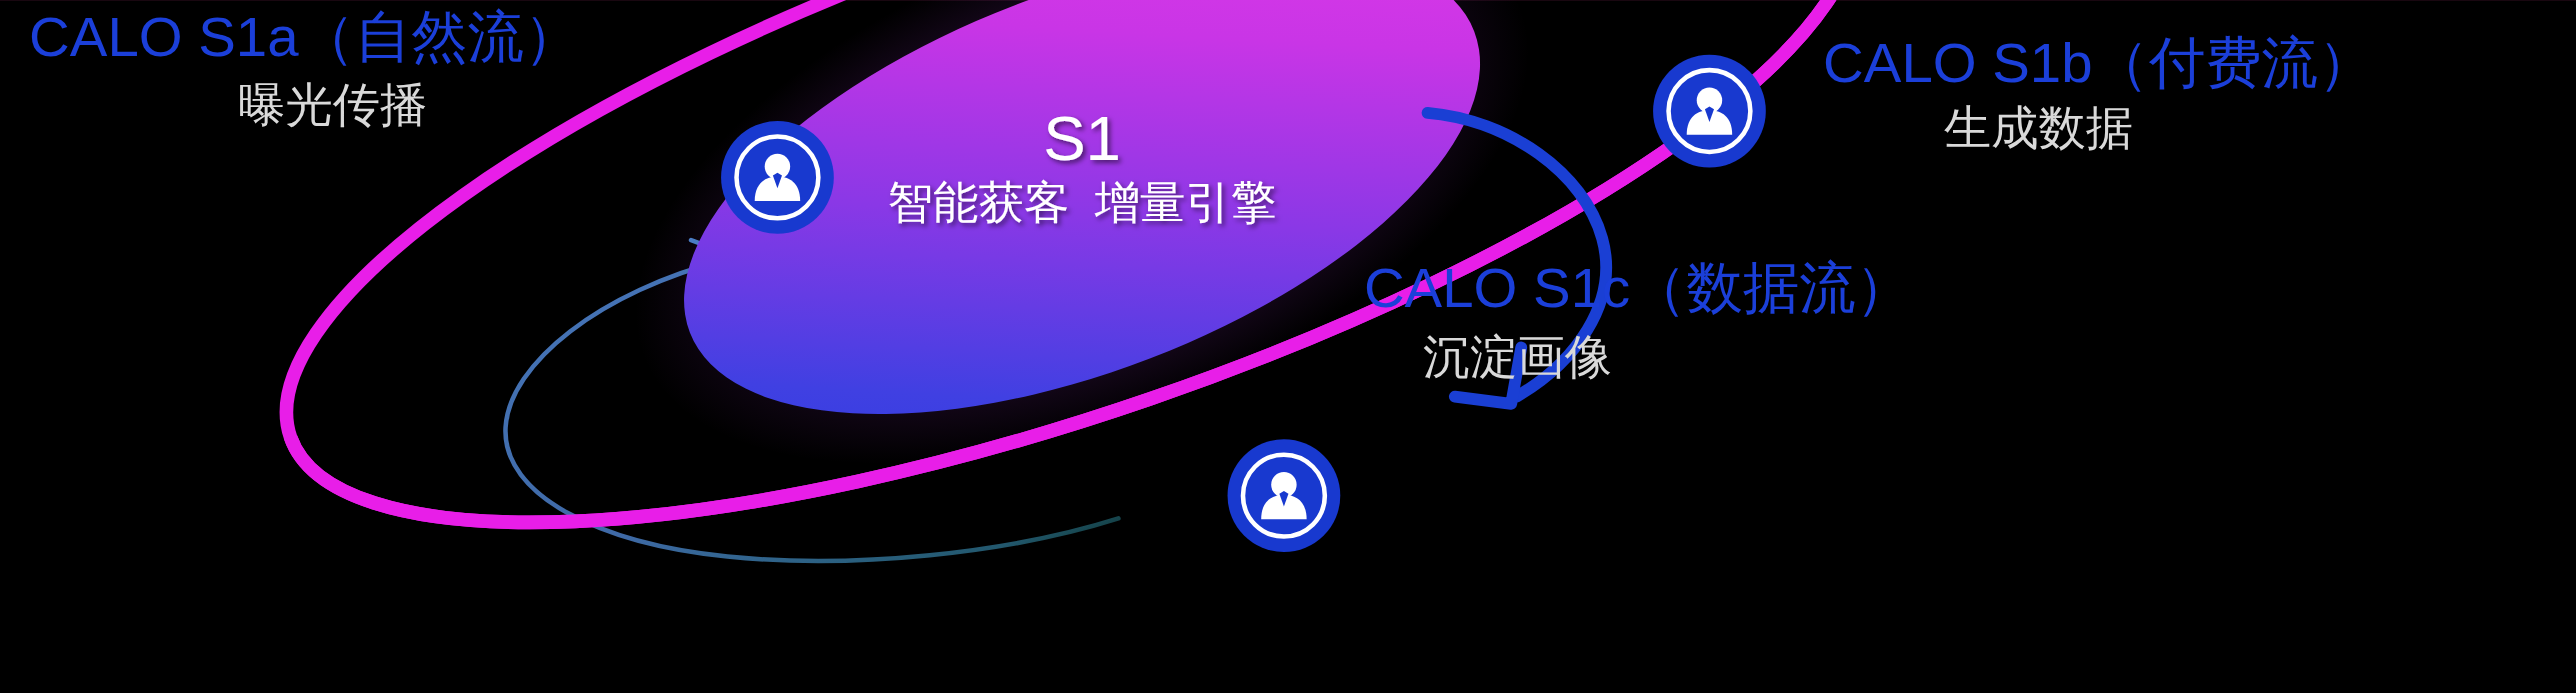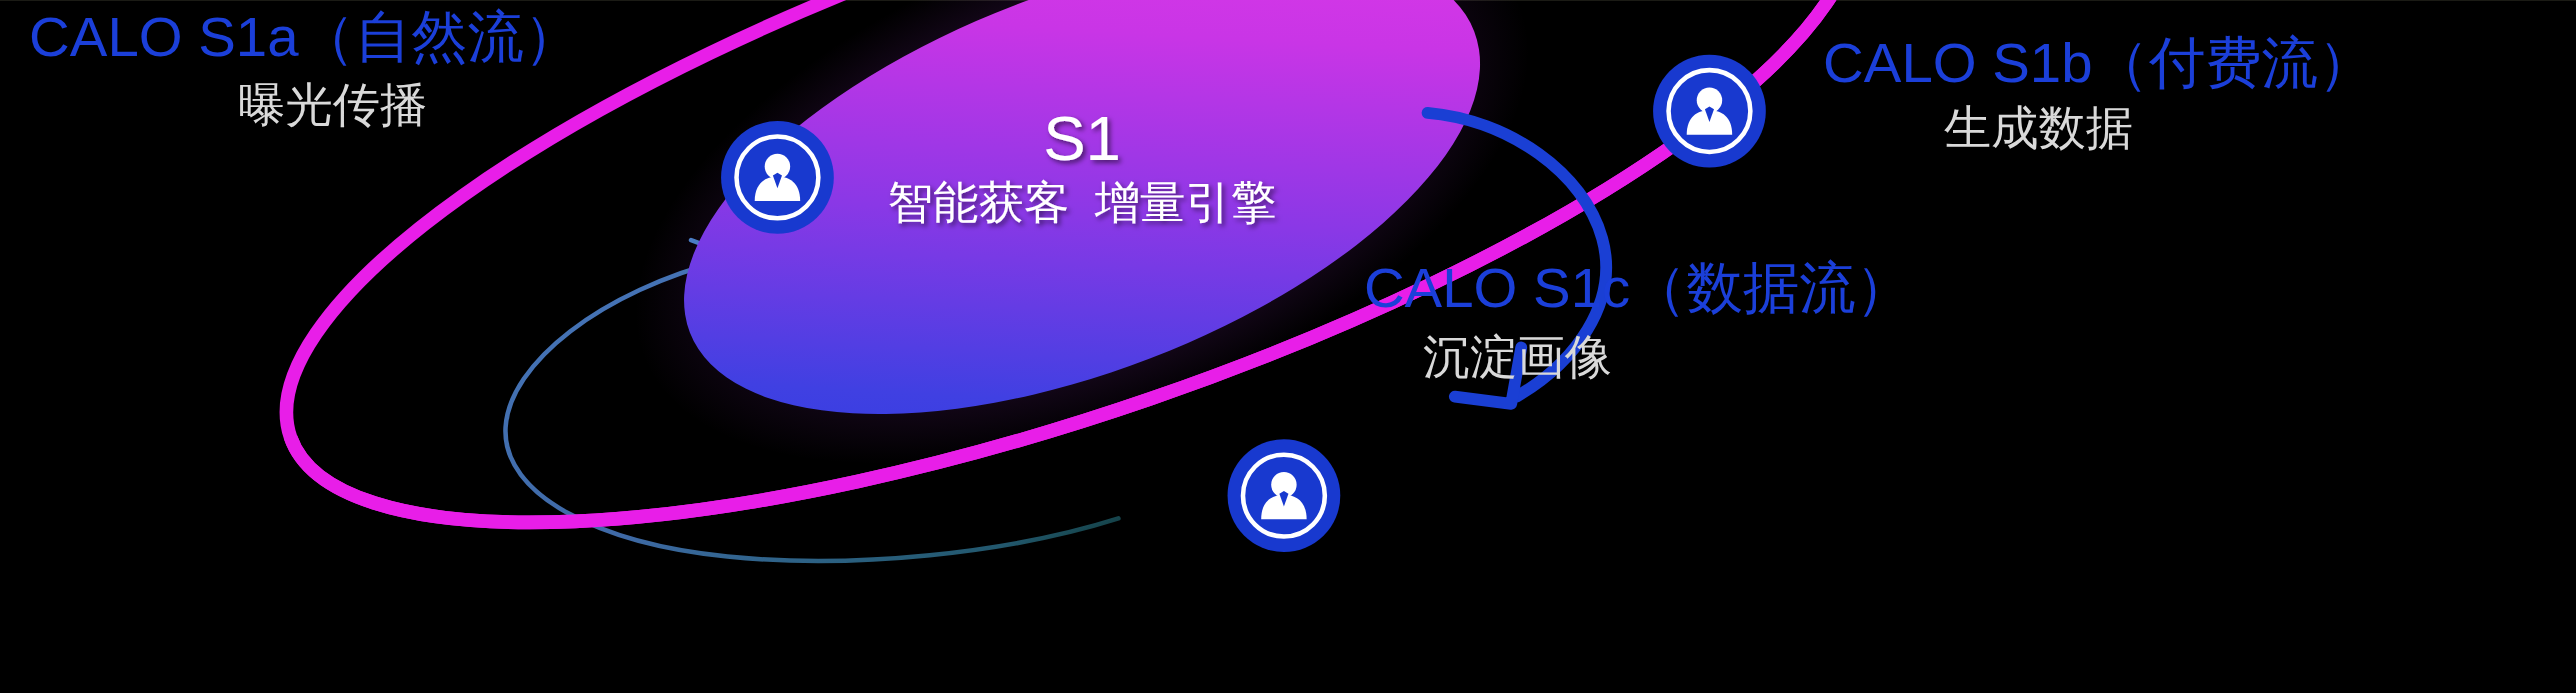--- a/index.html
+++ b/index.html
@@ -8,21 +8,21 @@
     padding: 0;
     background: #000000;
   }
   body {
     font-family: "Liberation Sans", sans-serif;
   }
   #stage {
     position: relative;
     width: 2576px;
     height: 630px;
-    background: #fef9c3;
+    background: #ec4899;
     overflow: hidden;
   }
   #diagram {
     position: absolute;
     left: 0;
     top: 0;
     width: 2576px;
     height: 694px;
     display: block;
   }

